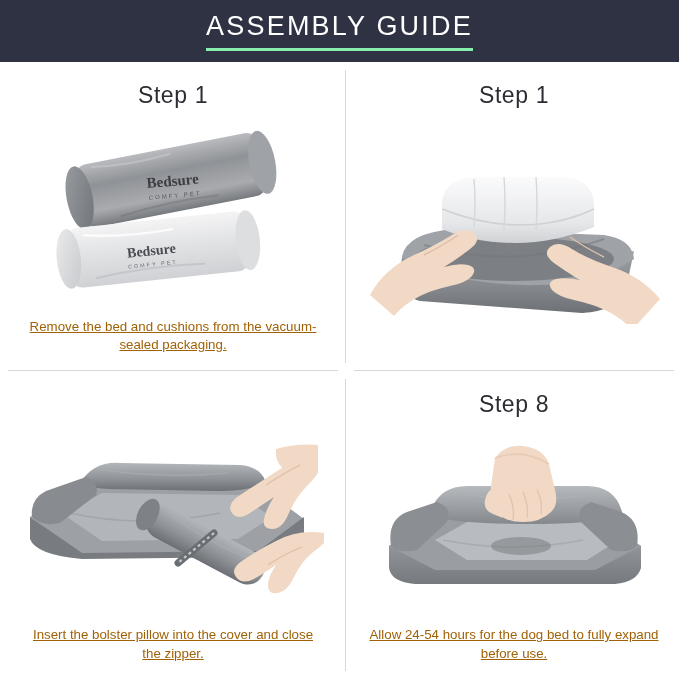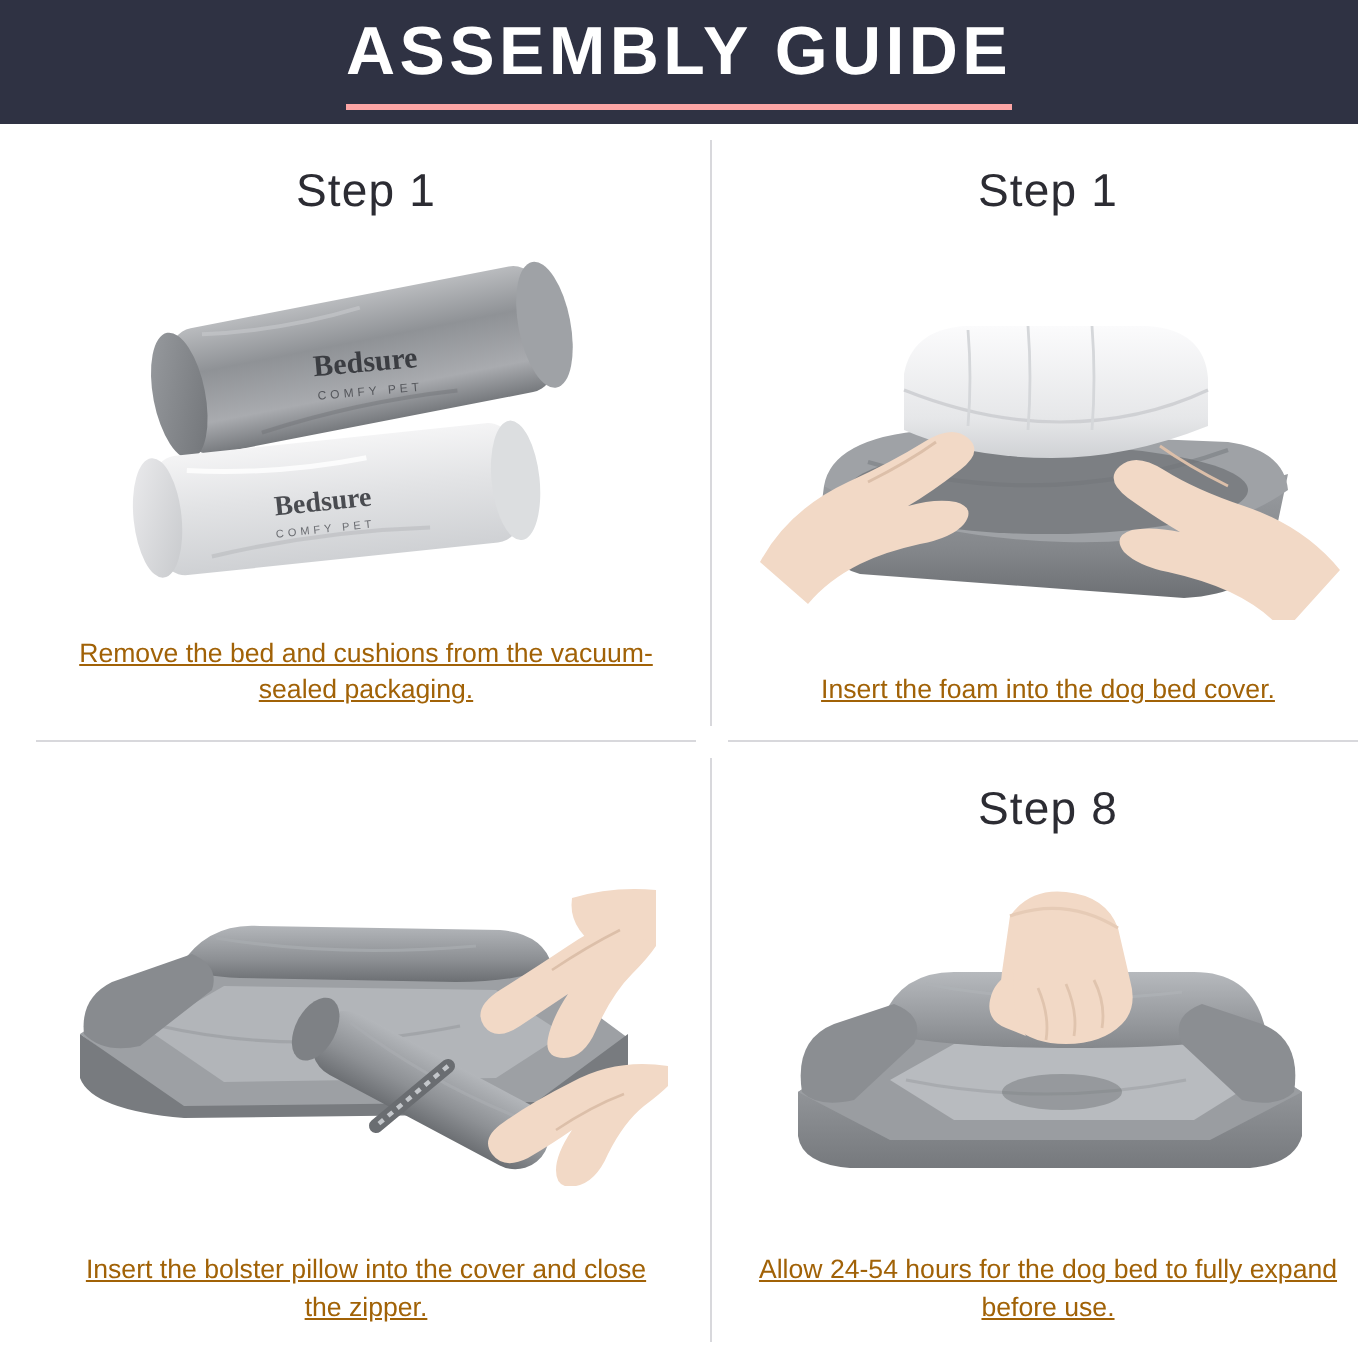--- a/index.html
+++ b/index.html
@@ -25,35 +25,34 @@
   .header {
     height: 62px;
     background: #2f3243;
     display: flex;
     align-items: center;
     justify-content: center;
     flex: 0 0 auto;
   }
   .header-title {
     color: #ffffff;
-    font-size: 34px;
-    font-weight: bold;
+    font-size: 27px;
+    font-weight: normal;
     letter-spacing: 2.2px;
     text-transform: uppercase;
     padding-bottom: 5px;
-    border-bottom: 3px solid #fca5a5;
+    border-bottom: 3px solid #86efac;
     line-height: 1.15;
   }
   
   .grid {
     flex: 1 1 auto;
     display: grid;
     grid-template-columns: 1fr 1fr;
     grid-template-rows: 1fr 1fr;
-    margin-left: 10px;
   }
   .cell {
     position: relative;
     display: flex;
     flex-direction: column;
     align-items: center;
     padding: 14px 18px 10px 18px;
     box-sizing: border-box;
   }
   .cell.border-r::after {
@@ -200,21 +199,20 @@
             <path d="M6 146 q 14 -26 44 -40 q 22 -10 38 -20 q 14 -9 22 -2 q 8 7 -4 16 q -14 11 -26 18 q 14 -4 24 -2 q 10 3 4 11 q -6 7 -22 10 q -18 4 -30 10 q -16 8 -26 20 z"></path>
           </g>
           <path d="M60 106 q 20 -10 34 -20" stroke="#dcbfa9" stroke-width="1.4" fill="none"></path>
 
           <g fill="#f2d9c6">
             <path d="M296 150 q -18 -22 -48 -32 q -24 -8 -40 -18 q -14 -9 -22 -2 q -8 7 4 16 q 14 10 26 17 q -14 -3 -24 -1 q -10 3 -4 11 q 7 7 22 10 q 18 4 31 10 q 17 8 27 20 z"></path>
           </g>
           <path d="M240 108 q -20 -10 -34 -20" stroke="#dcbfa9" stroke-width="1.4" fill="none"></path>
         </svg>
       </div>
-      <div class="caption">Insert the foam into the dog bed cover.</div>
     </div>
 
     <div class="cell border-r">
       <div class="illus">
         <svg width="310" height="180" viewBox="0 0 310 180">
           <defs>
             <linearGradient id="bedG3" x1="0" y1="0" x2="0" y2="1">
               <stop offset="0%" stop-color="#a4a7ab"></stop>
               <stop offset="100%" stop-color="#74777b"></stop>
             </linearGradient>

